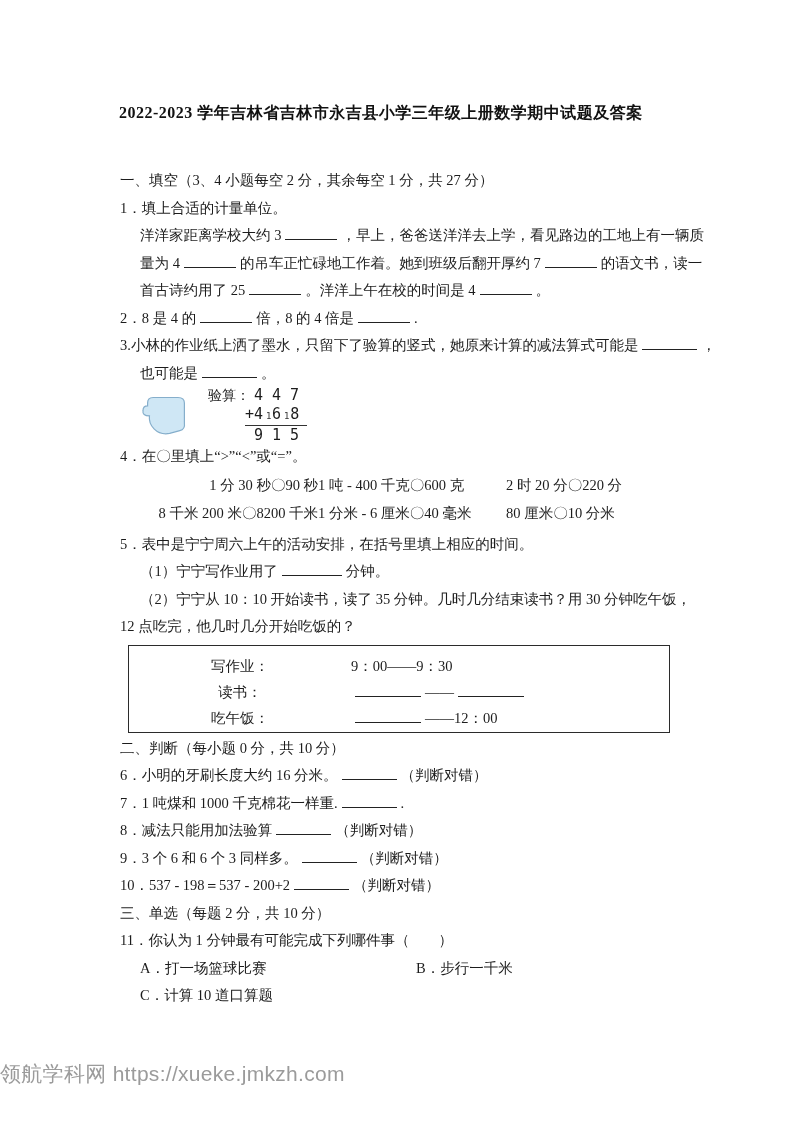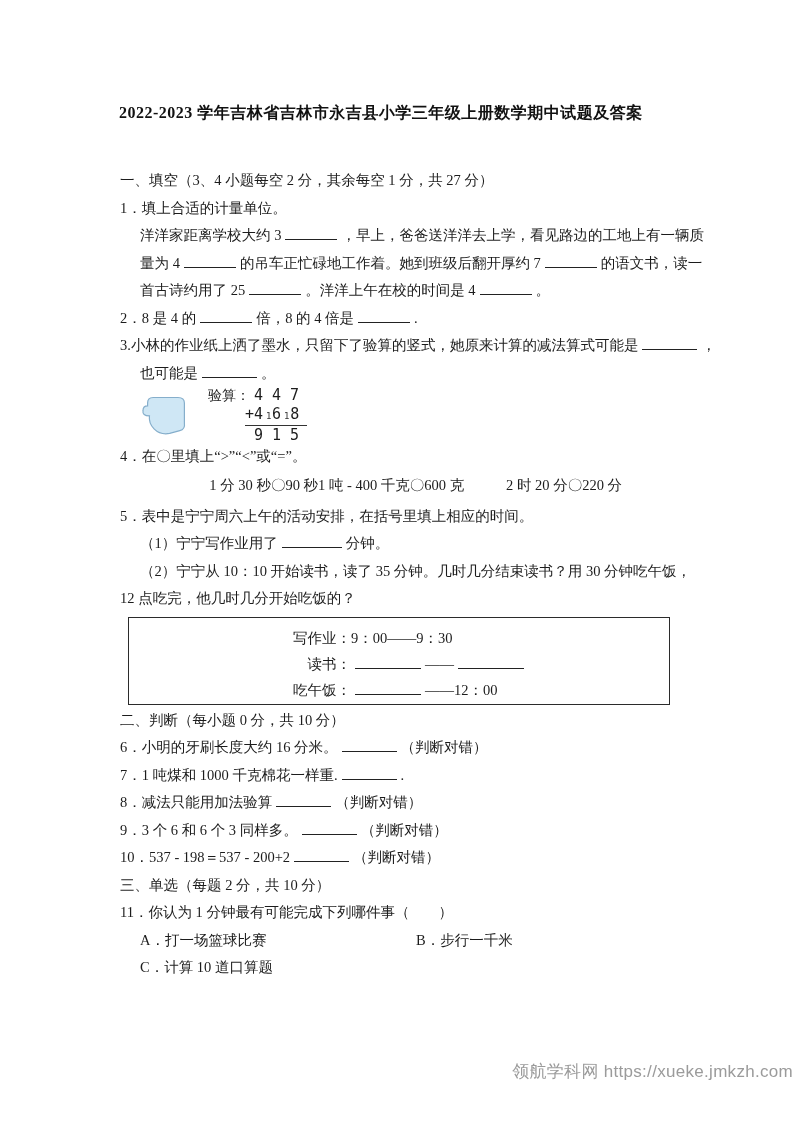--- a/index.html
+++ b/index.html
@@ -62,30 +62,30 @@
   .q4c2 { display: inline-block; width: 188px; }
 
   
   .timebox {
     width: 542px; height: 88px;
     margin: 4px 0 2px 8px;
     border: 1.5px solid #2b2b2b;
     padding-top: 7px;
   }
   .tb-row { display: flex; line-height: 26px; white-space: nowrap; }
-  .tb-label { width: 222px; text-align: right; }
+  .tb-label { width: 222px; text-align: center; }
   .tb-val {}
 
   .optA { display: inline-block; width: 276px; }
 
   .footer {
     position: absolute; left: 0; right: 0; top: 1060px;
-    text-align: right;
+    text-align: left;
     font-family: "Liberation Sans", "DejaVu Sans", sans-serif;
-    font-size: 17px; color: #9b9b9b; letter-spacing: 0.3px;
+    font-size: 21px; color: #9b9b9b; letter-spacing: 0.3px;
   }
 </style>
 </head>
 <body>
 
 <div class="page">
 
   <div class="title">2022-2023 学年吉林省吉林市永吉县小学三年级上册数学期中试题及答案</div>
 
   <div class="content">
@@ -127,20 +127,23 @@
         </div>
         <div class="calc-row">
           <span class="pad3"></span><span class="cdigits">9 1 5</span>
         </div>
       </div>
     </div>
 
     <div class="ln">4．在〇里填上“&gt;”“&lt;”或“=”。</div>
     <div class="ln q4row" style="line-height:28px;">
       <span class="q4c1">1 分 30 秒〇90 秒</span><span class="q4c2">1 吨 - 400 千克〇600 克</span><span>2 时 20 分〇220 分</span>
+    </div>
+    <div class="ln q4row" style="line-height:28px;">
+      <span class="q4c1">8 千米 200 米〇8200 千米</span><span class="q4c2">1 分米 - 6 厘米〇40 毫米</span><span>80 厘米〇10 分米</span>
     </div>
 
     <div class="ln" style="margin-top:4px;">5．表中是宁宁周六上午的活动安排，在括号里填上相应的时间。</div>
     <div class="ln indent">
       <span>（1）宁宁写作业用了</span><span class="blank w60"></span><span>分钟。</span>
     </div>
     <div class="ln indent">（2）宁宁从 10：10 开始读书，读了 35 分钟。几时几分结束读书？用 30 分钟吃午饭，</div>
     <div class="ln">12 点吃完，他几时几分开始吃饭的？</div>
 
     <div class="timebox">

